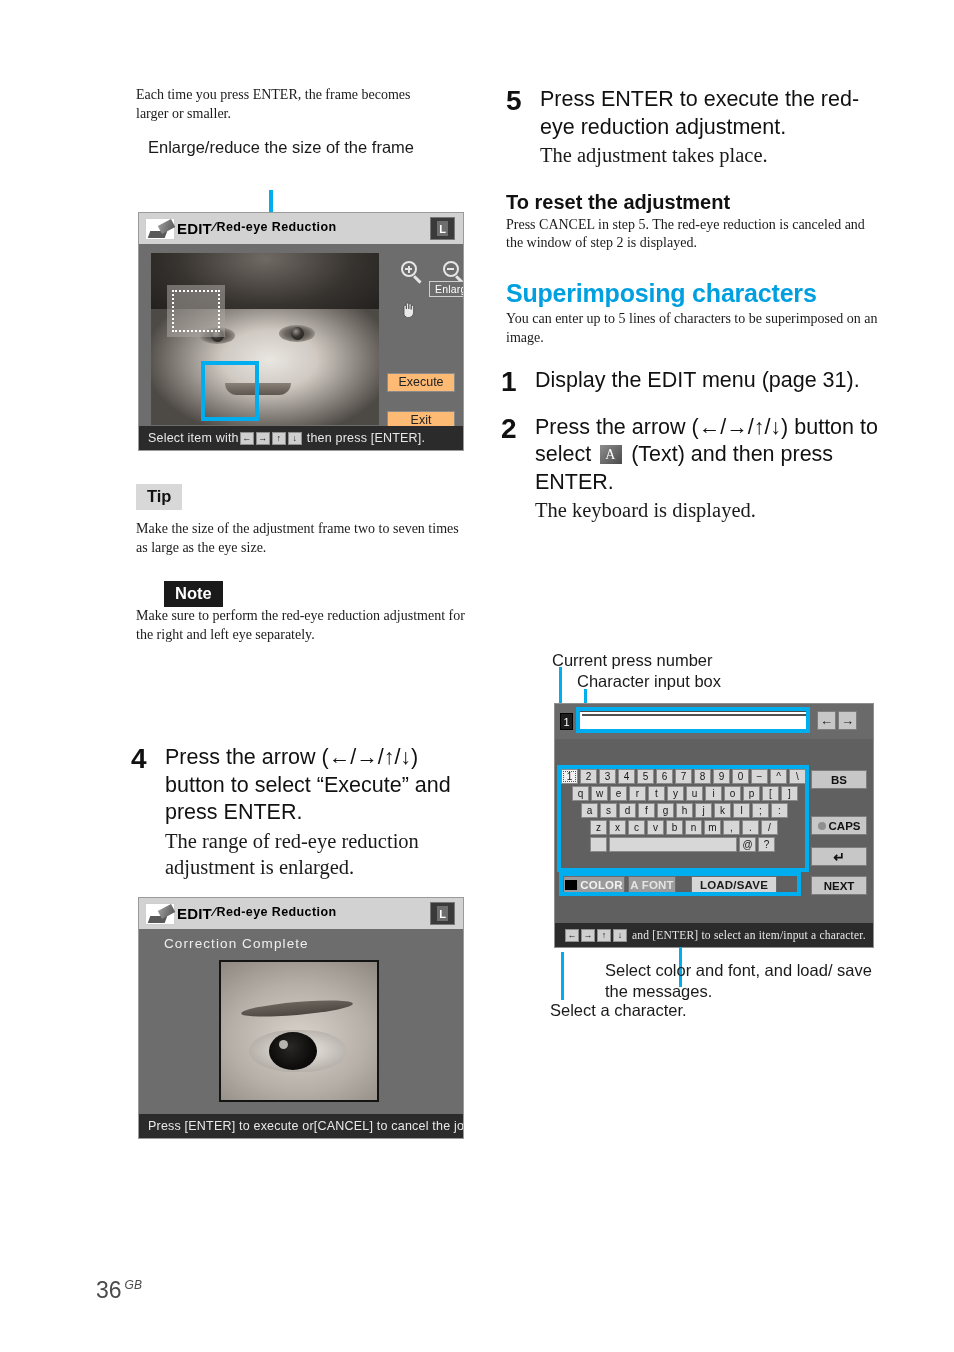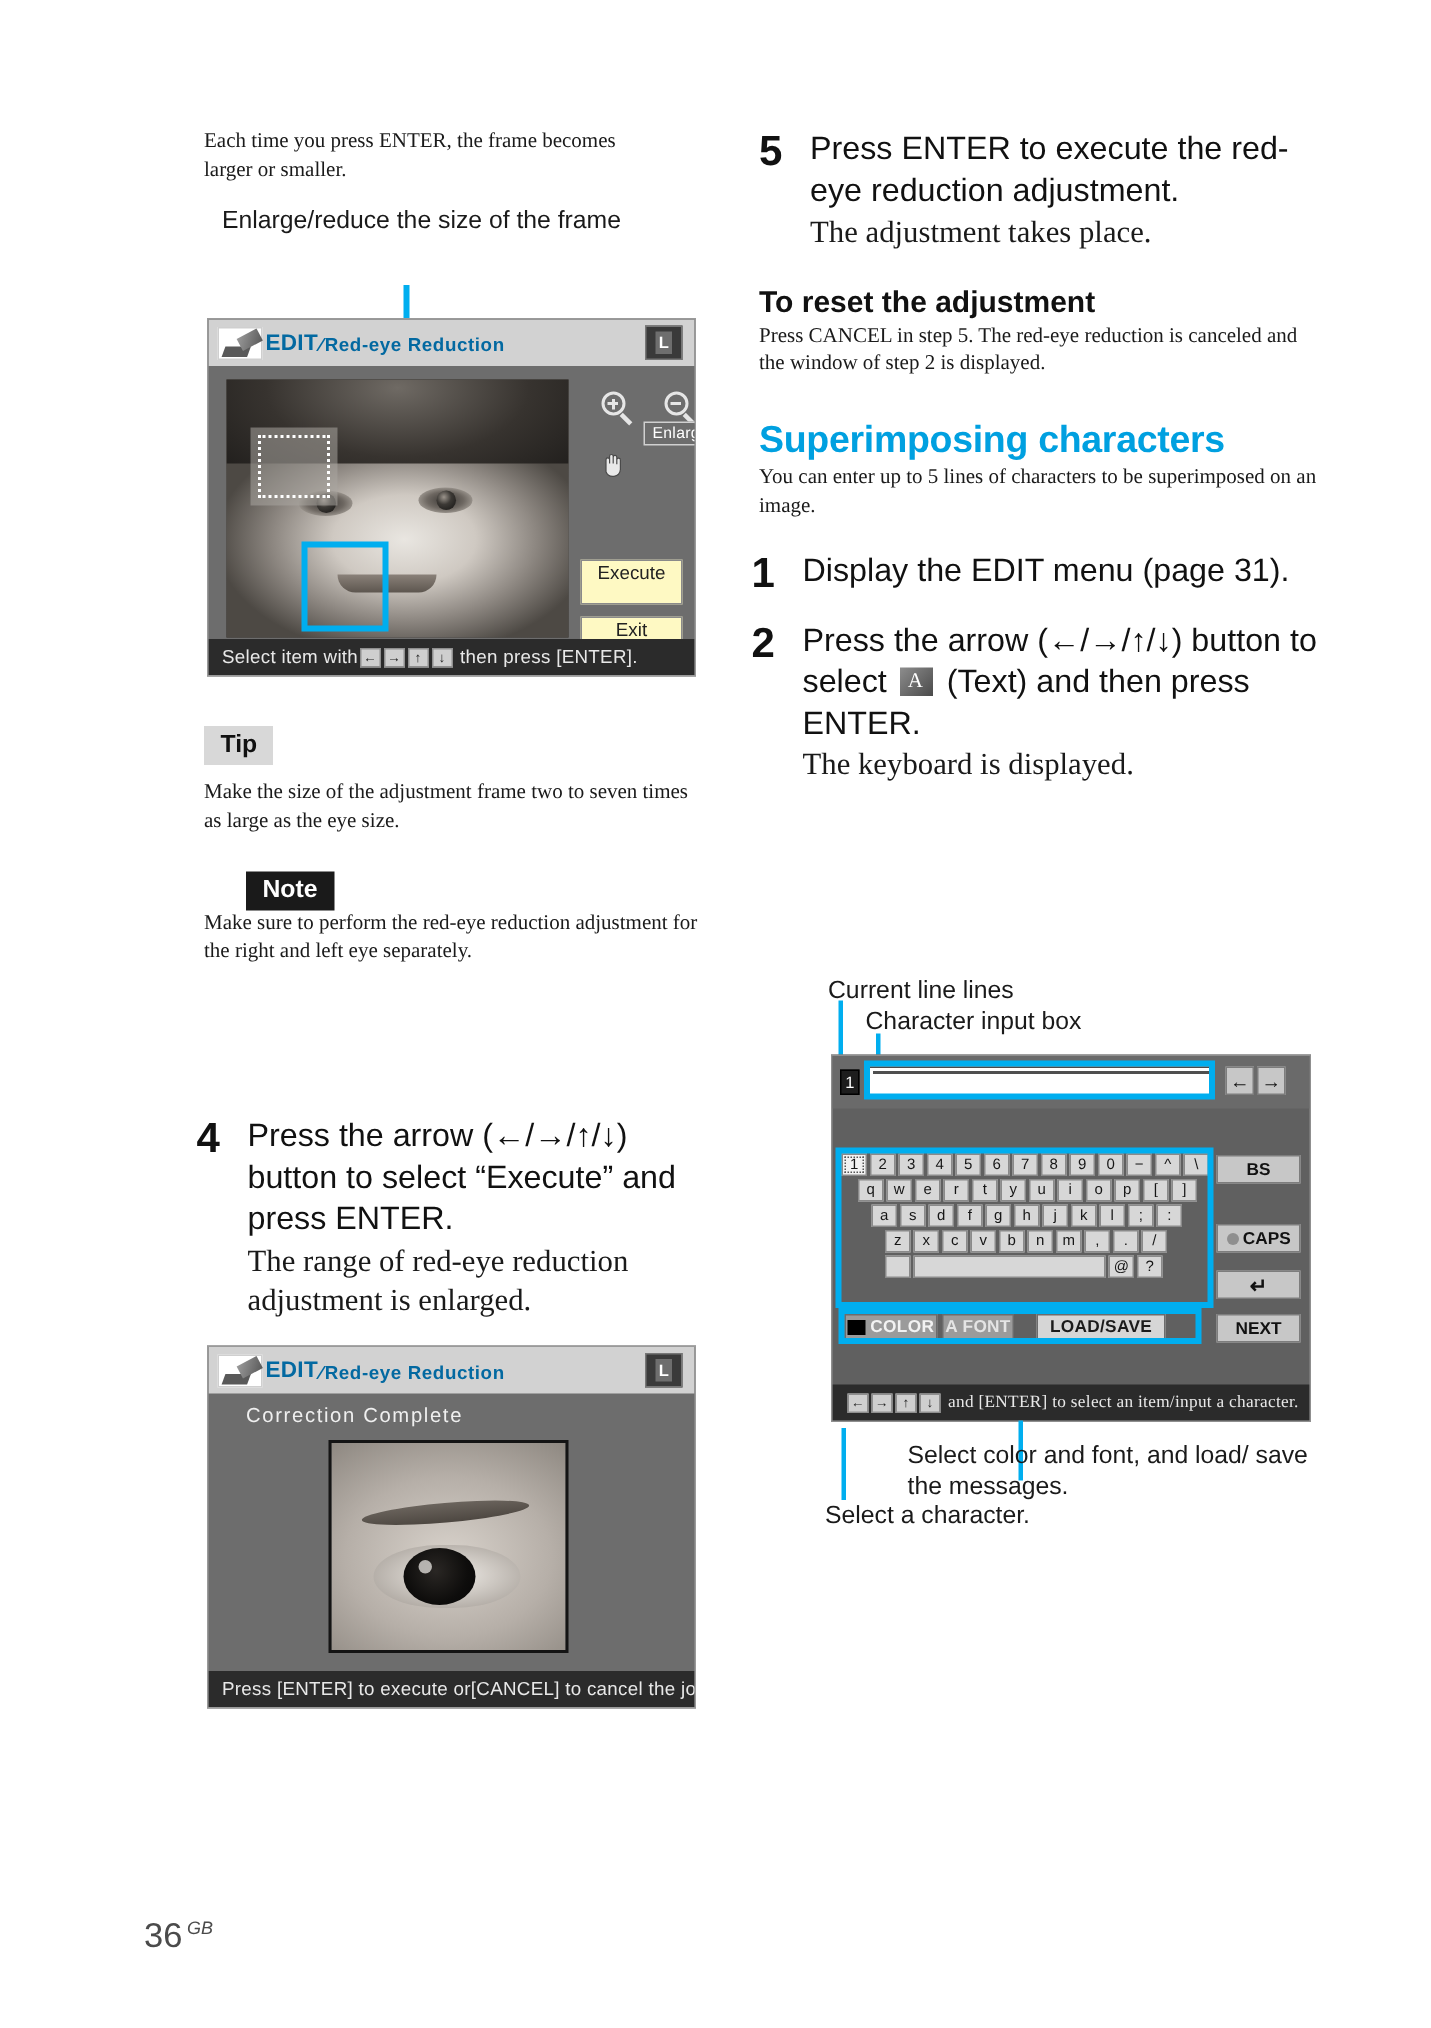--- a/index.html
+++ b/index.html
@@ -64,22 +64,22 @@
     font-family:"Liberation Sans", sans-serif;
     color:#fff;
     overflow:hidden;
   }
   .lcd-header {
     height:31px; background:#d2d2d2; display:flex; align-items:center;
     padding:0 6px; position:relative;
   }
   .lcd-title {
     font-family:"Liberation Sans", sans-serif;
-    font-size:15px; font-weight:bold; color:#0369a1; letter-spacing:0.2px;
-    display:flex; align-items:flex-end;
+    font-size:15px; font-weight:bold; color:#000000; letter-spacing:0.2px;
+    display:flex; align-items:flex-start;
   }
   .lcd-title .sub { font-size:12.5px; font-weight:bold; margin-left:1px; letter-spacing:0.4px; }
   .pen-icon {
     width:30px; height:22px; background:#ffffff; margin-right:2px;
     position:relative; flex:0 0 30px; border:1px solid #cfcfcf;
   }
   .pen-icon::before {
     content:""; position:absolute; left:3px; top:12px; width:17px; height:7px;
     background:#595959; transform:skewX(-20deg);
   }
@@ -160,22 +160,22 @@
     content:""; position:absolute; left:2.5px; top:-2.5px; width:2px; height:7px; background:#e6e6e6;
   }
   .lbl-enlarge {
     position:absolute; font-size:10.5px; background:#6d6d6d; color:#fff;
     border:1px solid #d0d0d0; padding:1px 5px; letter-spacing:0.2px;margin-left:36px;
   }
   .hand-cursor {
     position:absolute; width:16px; height:18px;
   }
   .btn-lcd {
-    position:absolute; background:#fef9c3; color:#222; border:1px solid #8a8a8a;
-    font-size:12.5px; text-align:center; line-height:17px; height:30px;
+    position:absolute; background:#fdba74; color:#222; border:1px solid #8a8a8a;
+    font-size:12.5px; text-align:center; line-height:17px; height:19px;
     font-family:"Liberation Sans", sans-serif;
   }
 
   
   #shot2 { position:absolute; left:138px; top:897px; width:326px; height:242px; }
   .photo2 {
     position:absolute; left:80px; top:62px; width:160px; height:142px;
     border:2px solid #141414;
     background:radial-gradient(ellipse 80% 70% at 50% 55%, #d8d2cb 0%, #b6afa8 55%, #8e8881 100%);
     overflow:hidden;
@@ -400,21 +400,21 @@
           <span style="display:inline-block;width:22px;height:19px;background:linear-gradient(135deg,#8d8d8d,#4a4a4a);vertical-align:-3px;margin:0 3px;position:relative;">
             <span style="position:absolute;left:5px;top:1px;color:#fff;font-size:14px;font-family:'Liberation Serif',serif;line-height:17px;">A</span>
           </span>
           <span>(Text) and then press ENTER.</span>
         </div>
         <div class="step-sub">The keyboard is displayed.</div>
       </div>
     </div>
   </div>
 
-  <div class="caption" style="position:absolute; left:552px; top:650px;">Current line lines</div>
+  <div class="caption" style="position:absolute; left:552px; top:650px;">Current press number</div>
   <div class="caption" style="position:absolute; left:577px; top:671px;">Character input box</div>
   <div class="cline" style="left:559px; top:667px; width:3px; height:38px;"></div>
   <div class="cline" style="left:584px; top:689px; width:3px; height:19px;"></div>
 
   <div id="shot3">
     <div class="kb-shell">
       <div class="kb-topbar"></div>
       <div class="line-num">1</div>
       <div class="char-input"></div>
       <div class="arrow-btn" style="left:262px; top:7px;">←</div>

